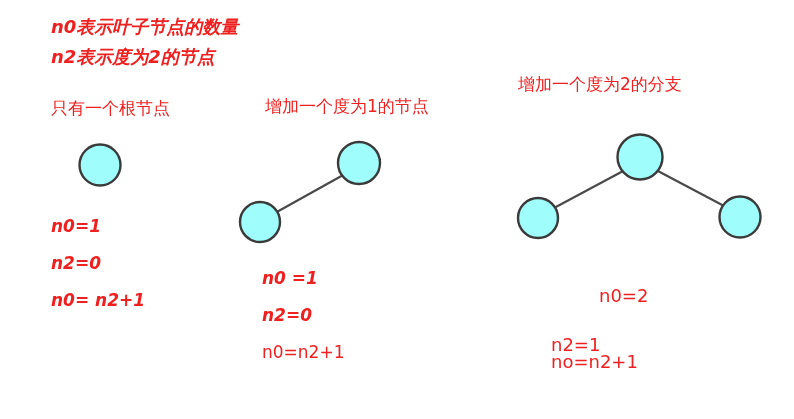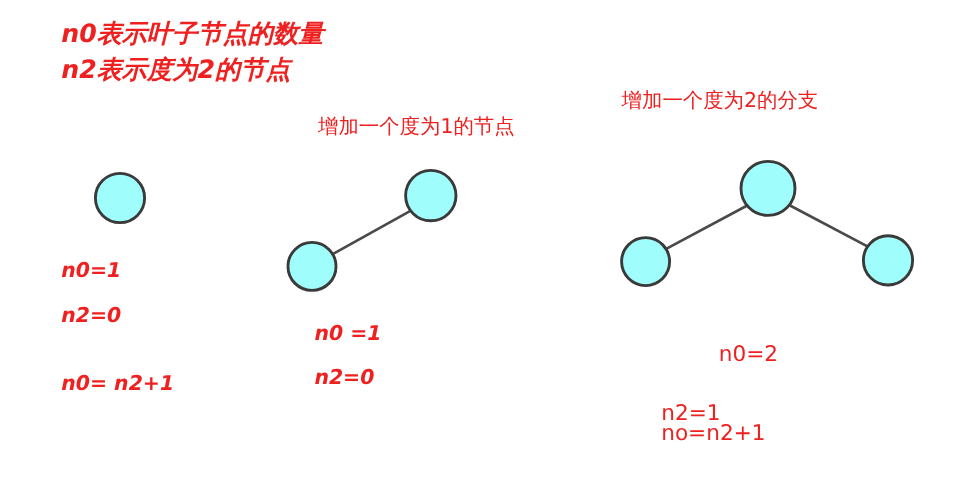--- a/index.html
+++ b/index.html
@@ -15,21 +15,21 @@
     overflow: hidden;
     font-family: "DejaVu Sans", "Liberation Sans", sans-serif;
   }
   .txt {
     position: absolute;
     color: #ef2020;
     white-space: nowrap;
     line-height: 1.0;
   }
   .note {
-    font-size: 21px;
+    font-size: 18px;
     font-style: italic;
     font-weight: 600;
   }
   .heading {
     font-size: 17px;
     font-weight: 500;
   }
   .formula-i {
     font-size: 17px;
     font-style: italic;
@@ -72,20 +72,21 @@
   }
 </style>
 </head>
 <body>
 
 <div id="canvas">
 
   <div class="txt note" style="left:51px; top:18px;">n0表示叶子节点的数量</div>
   <div class="txt note" style="left:51px; top:48px;">n2表示度为2的节点</div>
 
+  <div class="txt heading" style="left:51px; top:100px;">只有一个根节点</div>
   <div class="txt heading" style="left:265px; top:98px;">增加一个度为1的节点</div>
   <div class="txt heading" style="left:518px; top:76px;">增加一个度为2的分支</div>
 
   <svg class="trees" viewBox="0 0 794 419">
 
     <g>
       <circle class="node-circle" cx="100" cy="165" r="20.5"></circle>
     </g>
 
     <g>
@@ -98,23 +99,24 @@
       <line class="edge-line" x1="554" y1="208" x2="625" y2="170"></line>
       <line class="edge-line" x1="656" y1="170" x2="726" y2="207"></line>
       <circle class="node-circle" cx="640" cy="157" r="22.5"></circle>
       <circle class="node-circle" cx="538" cy="218" r="20"></circle>
       <circle class="node-circle" cx="740" cy="217" r="20.5"></circle>
     </g>
   </svg>
 
   <div class="txt formula-i" style="left:51px; top:218px;">n0=1</div>
   <div class="txt formula-i" style="left:51px; top:255px;">n2=0</div>
-  <div class="txt formula-i" style="left:51px; top:292px;margin-top:20px;">n0= n2+1</div>
+  <div class="txt formula-i" style="left:51px; top:292px;">n0= n2+1</div>
 
   <div class="txt formula-i" style="left:262px; top:270px;">n0 =1</div>
   <div class="txt formula-i" style="left:262px; top:307px;">n2=0</div>
+  <div class="txt formula-r" style="left:262px; top:344px;">n0=n2+1</div>
 
   <div class="txt formula-big" style="left:551px; top:287px;margin-left:48px;">n0=2</div>
   <div class="txt formula-big" style="left:551px; top:336px;">n2=1</div>
   <div class="txt formula-big" style="left:551px; top:353px;">no=n2+1</div>
 
 
 </div>
 
 </body></html>

